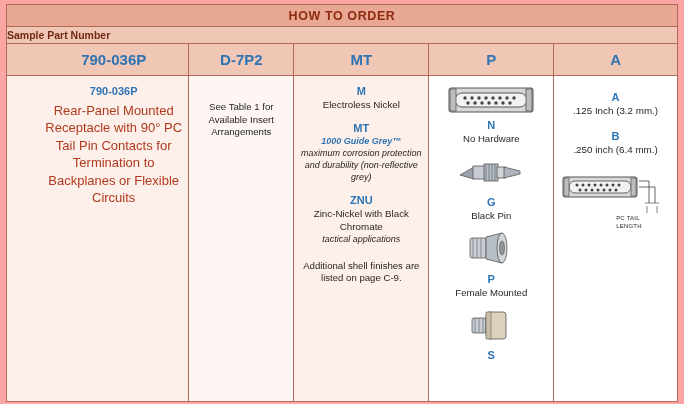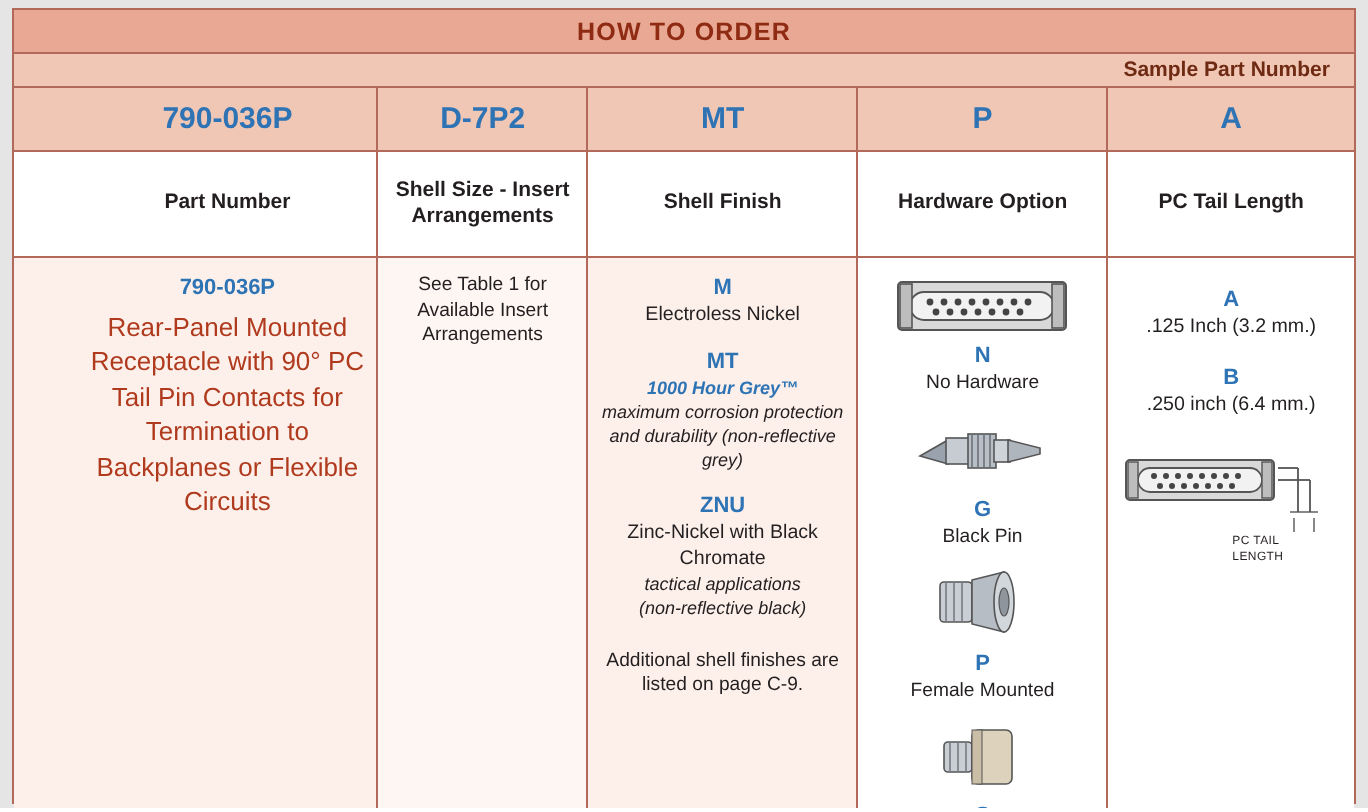--- a/index.html
+++ b/index.html
@@ -5,21 +5,21 @@
   * { box-sizing: border-box; }
   html, body {
     margin: 0; padding: 0;
     background: #ffffff;
     font-family: "Liberation Sans", sans-serif;
   }
   #page {
     position: relative;
     width: 684px;
     height: 404px;
-    background: #e5e5e5;
+    background: #fca5a5;
     overflow: hidden;
   }
   .table {
     position: absolute;
     left: 6px;
     top: 4px;
     width: 672px;
     height: 398px;
     border: 1px solid #b2695a;
     display: flex;
@@ -35,22 +35,22 @@
     letter-spacing: 0.6px;
     text-align: center;
     padding: 4px 0 3px 0;
     border-bottom: 1px solid #b2695a;
   }
   .band-sub {
     background: #f0c6b4;
     color: #6f2a14;
     font-weight: bold;
     font-size: 10.5px;
-    text-align: right;
-    padding: 2px 12px 2px 0;
+    text-align: left;
+    padding: 2px 0 2px 0;
     border-bottom: 1px solid #b2695a;
   }
   .row {
     display: flex;
     width: 100%;
     padding-left: 32px;
   }
   .cell {
     border-right: 1px solid #b2695a;
     text-align: center;
@@ -137,51 +137,43 @@
     <div class="band-sub">Sample Part Number</div>
 
     <div class="row row-sample">
       <div class="cell c1">790-036P</div>
       <div class="cell c2">D-7P2</div>
       <div class="cell c3">MT</div>
       <div class="cell c4">P</div>
       <div class="cell c5">A</div>
     </div>
 
-    <div class="row row-headings">
-      <div class="cell c1">Part Number</div>
-      <div class="cell c2">Shell Size - Insert Arrangements</div>
-      <div class="cell c3">Shell Finish</div>
-      <div class="cell c4">Hardware Option</div>
-      <div class="cell c5">PC Tail Length</div>
-    </div>
 
     <div class="row row-body">
 
       <div class="cell c1 body">
         <div class="blue-bold" style="font-size:11px;margin-bottom:3px;">790-036P</div>
         <div class="desc">Rear-Panel Mounted Receptacle with 90° PC Tail Pin Contacts for Termination to Backplanes or Flexible Circuits</div>
       </div>
 
       <div class="cell c2 body">
-        <div class="small-note" style="margin-top:0;">See Table 1 for Available Insert Arrangements</div>
+        <div class="small-note" style="margin-top:17px;">See Table 1 for Available Insert Arrangements</div>
       </div>
 
       <div class="cell c3 body">
         <div class="finish-label">M</div>
         <div class="finish-name">Electroless Nickel</div>
         <div class="gap10"></div>
         <div class="finish-label">MT</div>
-        <div class="finish-italic blue-bold" style="color:#2e74b5;">1000 Hour Grey™</div>
+        <div class="finish-italic blue-bold" style="color:#2e74b5;">1000 Guide Grey™</div>
         <div class="finish-italic">maximum corrosion protection and durability (non-reflective grey)</div>
         <div class="gap10"></div>
         <div class="finish-label">ZNU</div>
         <div class="finish-name">Zinc-Nickel with Black Chromate</div>
         <div class="finish-italic">tactical applications</div>
-        <div class="finish-italic">(non-reflective black)</div>
         <div class="gap14"></div>
         <div class="small-note">Additional shell finishes are listed on page C-9.</div>
       </div>
 
       <div class="cell c4 body">
 
         <div class="hw-item">
           <span>
             <svg width="86" height="32" viewBox="0 0 86 32">
               <rect x="1" y="4" width="84" height="24" rx="2" fill="#d9d9d9" stroke="#555" stroke-width="1"></rect>

